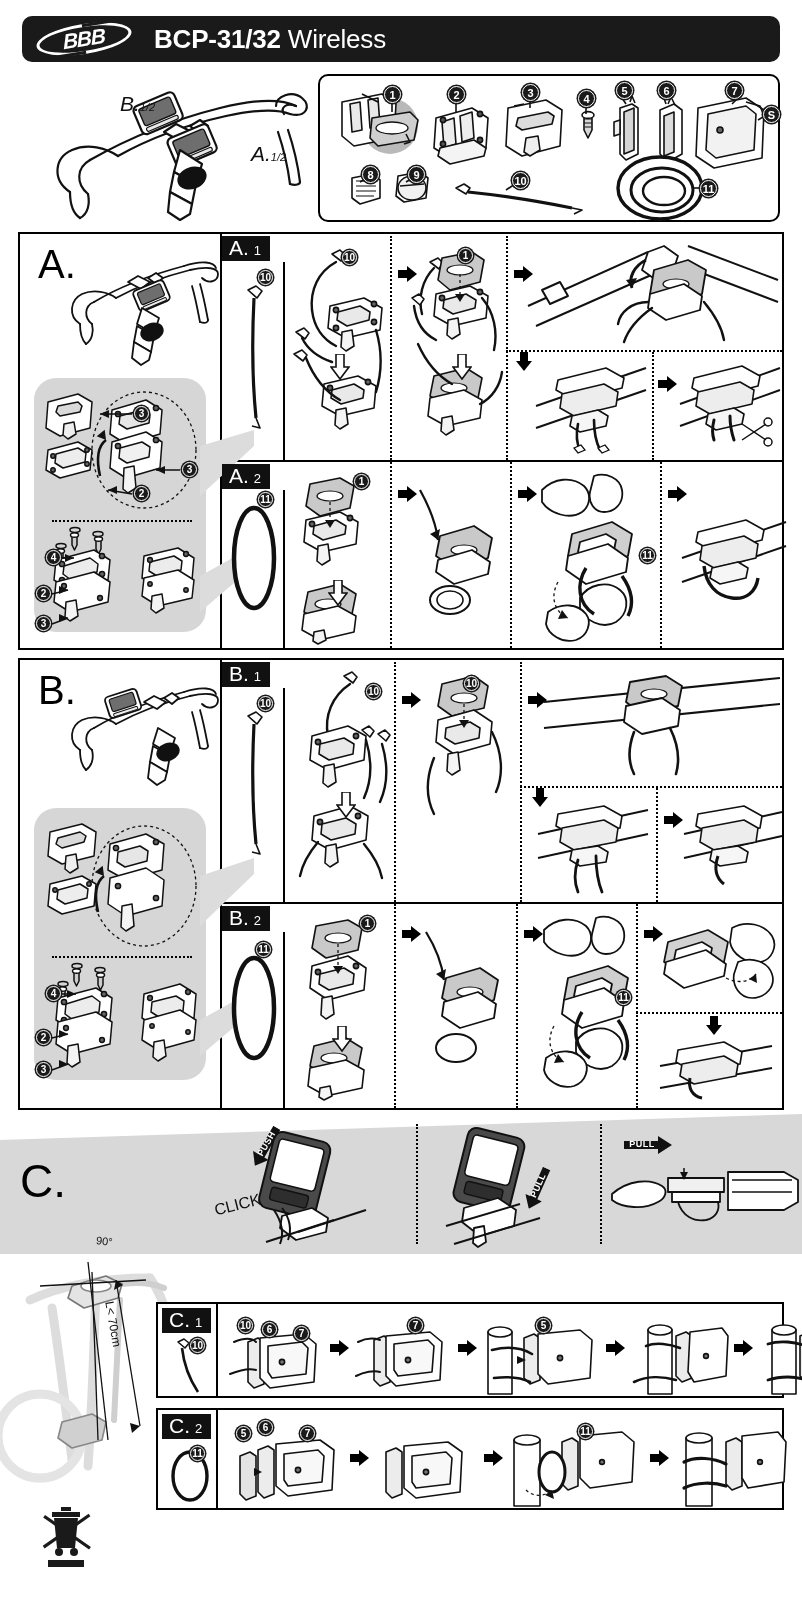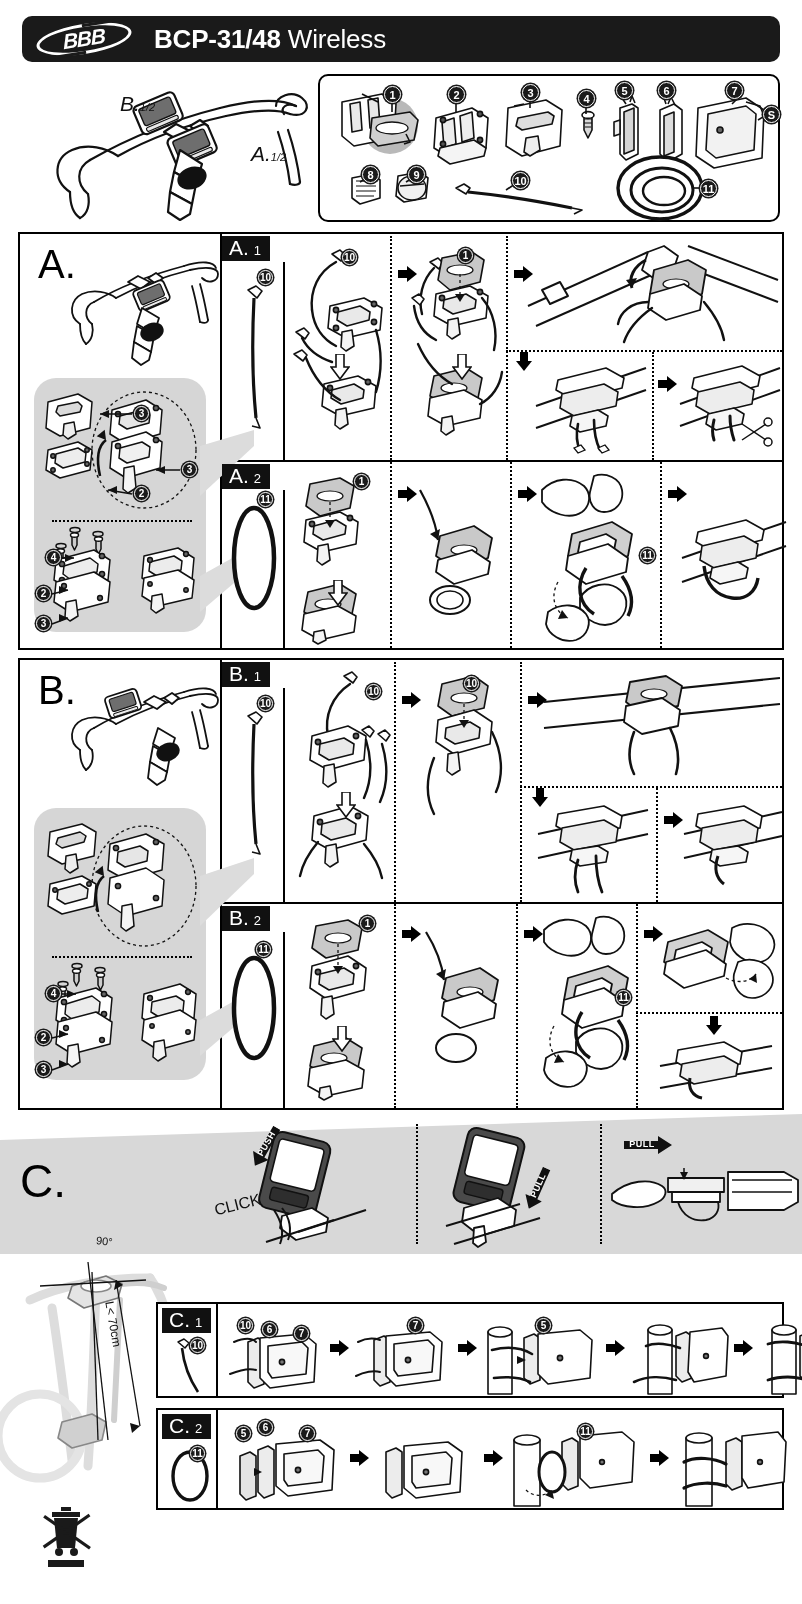--- a/index.html
+++ b/index.html
@@ -142,21 +142,21 @@
 <body>
 
 <div class="page">
 
   <div class="header">
     <div class="logo-wrap">
       <div class="logo-oval"></div>
       <div class="logo-text">BBB</div>
     </div>
     <div class="title">
-      <b>BCP-31/48</b>
+      <b>BCP-31/32</b>
       <span class="light">Wireless</span>
     </div>
   </div>
 
   <div class="ill" style="left:40px; top:72px;">
     <svg width="300" height="150" viewBox="0 0 300 150">
       <g fill="none" stroke="#111" stroke-width="2.2" stroke-linecap="round" stroke-linejoin="round">
 
         <path d="M30 120 C12 108 14 86 32 78 C48 71 66 76 78 84"></path>
         <path d="M30 120 C30 134 34 142 40 146"></path>

